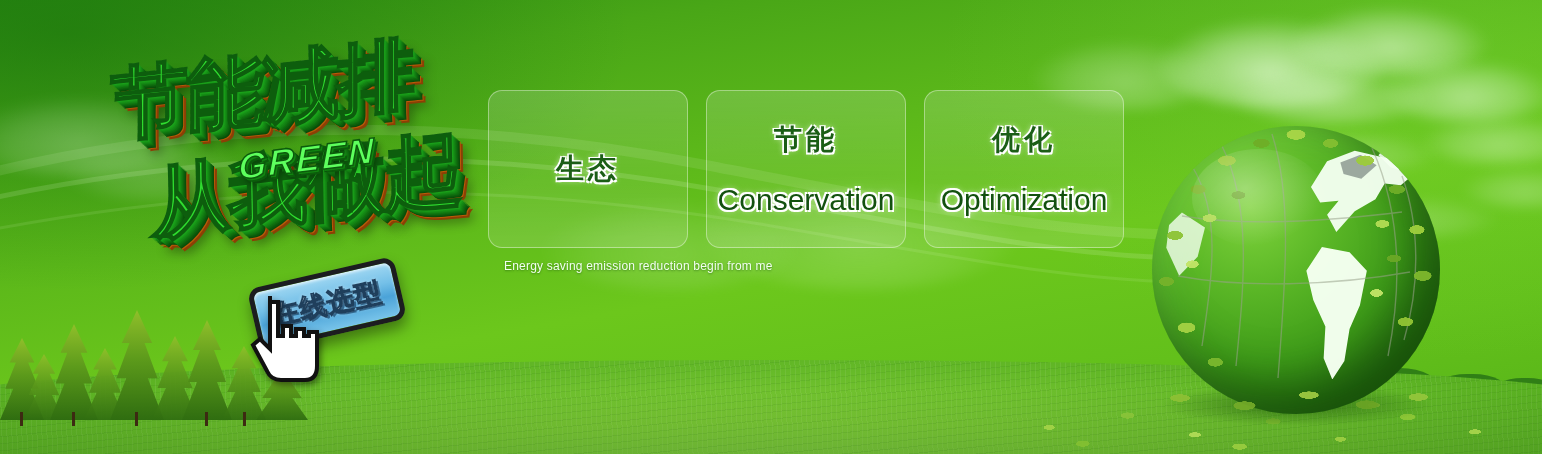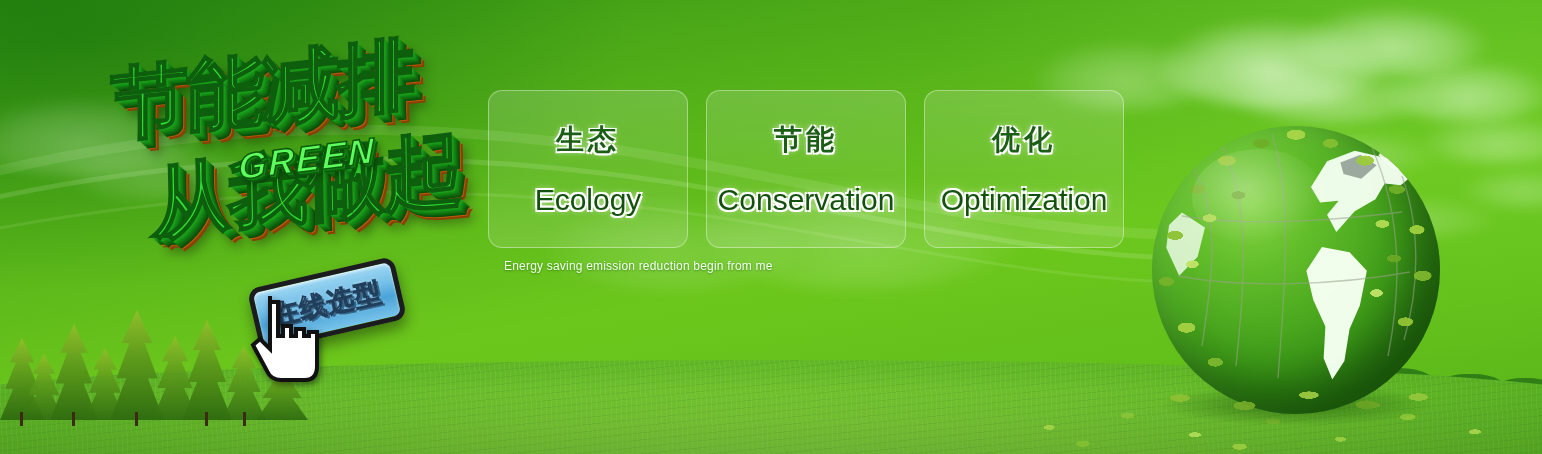--- a/index.html
+++ b/index.html
@@ -381,21 +381,20 @@
     </div>
   </div>
   <svg class="cursor-hand" viewBox="0 0 82 96" style="position:absolute;left:240px;top:296px;">
     <path d="M30 6 h8 v34 h5 v-10 h8 v10 h5 v-7 h8 v7 h5 v-4 h8 v34
              q0 14 -12 14 h-24 q-10 0 -14 -9 l-14 -26 l7 -6 l10 10 v-57 z" fill="#ffffff" stroke="#111111" stroke-width="4" stroke-linejoin="miter"></path>
   </svg>
 
   <div class="cards">
     <div class="card">
       <span class="card-cn">生态</span>
-      <span class="card-en">Ecology</span>
     </div>
     <div class="card">
       <span class="card-cn">节能</span>
       <span class="card-en">Conservation</span>
     </div>
     <div class="card">
       <span class="card-cn">优化</span>
       <span class="card-en">Optimization</span>
     </div>
   </div>

